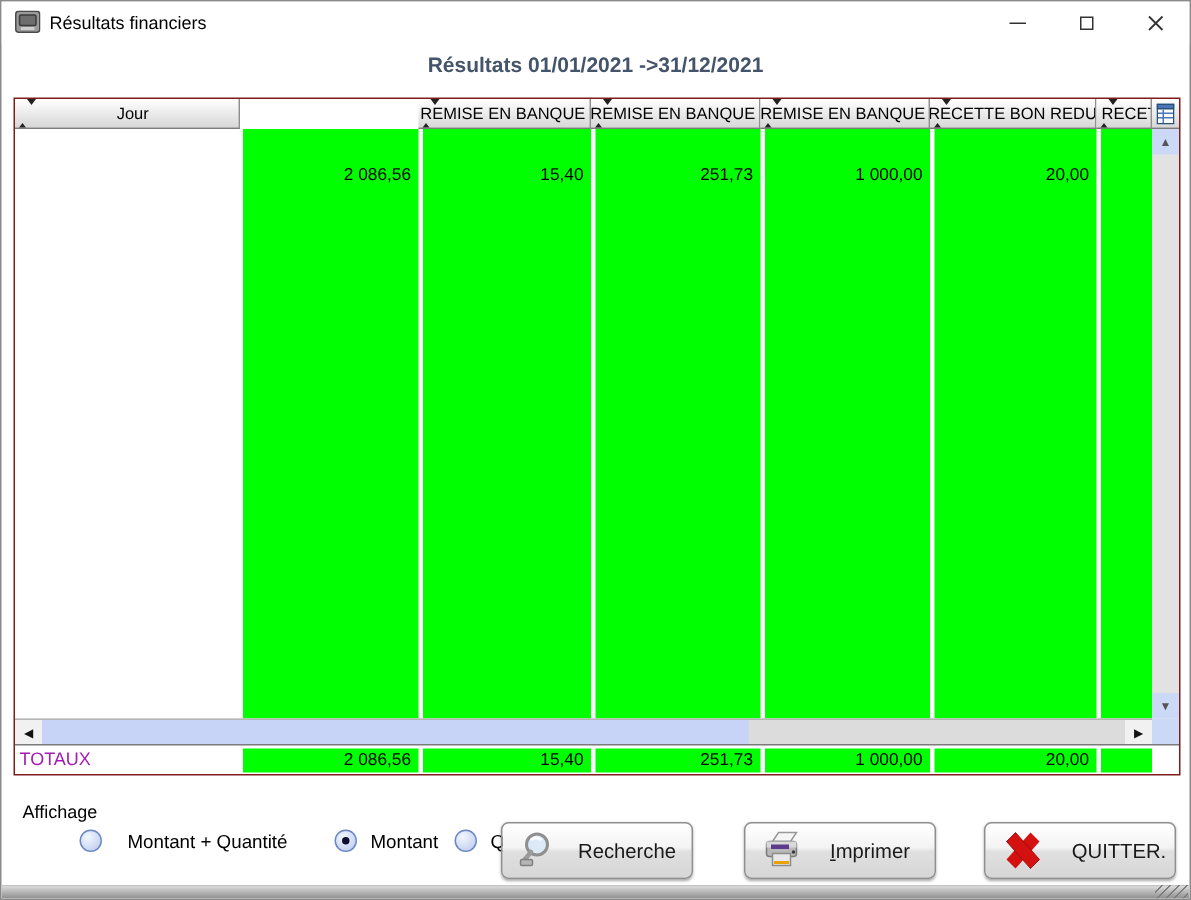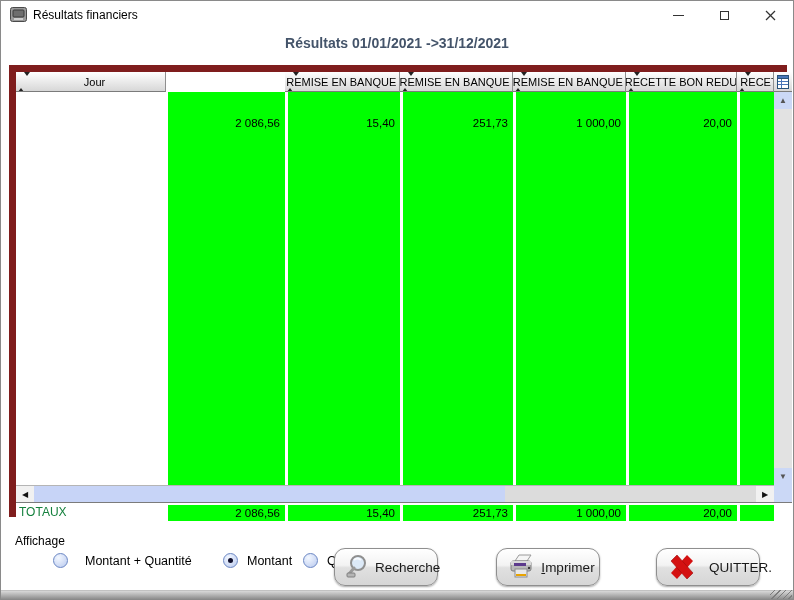--- a/index.html
+++ b/index.html
@@ -15,21 +15,21 @@
   .winbtn { width:46px; height:28px; display:flex; align-items:center; justify-content:center; cursor:default; }
   .glyph-min { width:11px; height:0; border-bottom:1px solid #333; }
   .glyph-max { width:9px; height:9px; border:1px solid #333; }
 
   
   .heading { position:absolute; left:0; top:34px; width:100%; text-align:center;
              font-size:14px; font-weight:bold; color:#44546a; }
 
   
   .grid { position:absolute; left:8px; top:64px; width:778px; height:452px;
-          border:7px solid #7f1d1d; background:#ffffff; }
+          border:1px solid #7f1d1d; background:#ffffff; }
   .gheader { position:absolute; left:0; top:0; width:776px; height:20px; }
   .hcell { position:absolute; top:0; height:20px; background:linear-gradient(#ffffff,#d7d7d7);
            border-right:1px solid #8f8f8f; border-bottom:1px solid #7b7b7b;
            font-size:11px; color:#000; display:flex; align-items:center; justify-content:center;
            overflow:hidden; white-space:nowrap; padding:0 2px 0 10px; }
   .sortglyph { position:absolute; left:2px; top:4px; }
   .sortglyph .tri-up { width:0; height:0; border-left:3px solid transparent; border-right:3px solid transparent; border-bottom:4px solid #222; margin-bottom:2px; }
   .sortglyph .tri-dn { width:0; height:0; border-left:3px solid transparent; border-right:3px solid transparent; border-top:4px solid #222; }
   .hcorner { position:absolute; top:0; left:758px; width:18px; height:20px;
              background:linear-gradient(#ffffff,#d7d7d7); border-bottom:1px solid #7b7b7b;
@@ -54,35 +54,35 @@
   .hscroll { position:absolute; left:0; top:413px; width:758px; height:17px; background:#dcdcdc; border-top:1px solid #b5b5b5;}
   .hbtn { position:absolute; top:0; width:18px; height:16px; background:#f1f1f1;
           display:flex; align-items:center; justify-content:center; font-size:8px; color:#111; }
   .hbtn.left { left:0; } .hbtn.right { right:0; }
   .hthumb { position:absolute; left:18px; top:0; width:471px; height:16px; background:#c7d4f7; }
   .scorner { position:absolute; left:758px; top:413px; width:18px; height:17px; background:#cbd8f6; }
 
   
   .totals { position:absolute; left:0; top:430px; width:776px; height:20px; background:#ffffff;
             border-top:1px solid #7b7b7b; }
-  .tlabel { position:absolute; left:3px; top:2px; font-size:12px; color:#15803d; }
+  .tlabel { position:absolute; left:3px; top:2px; font-size:12px; color:#a21caf; }
   .tcell { position:absolute; top:2px; height:16px; background:#00ff00; font-size:11.5px;
            line-height:16px; text-align:right; padding-right:5px; color:#000; }
 
   
   .aff-label { position:absolute; left:14px; top:533px; font-size:12px; color:#000; }
   .radio { position:absolute; width:15px; height:15px; border-radius:50%;
            border:1px solid #6b87c4; background:radial-gradient(circle at 35% 30%, #f2f7ff, #b9c9ee); }
   .radio .dot { position:absolute; left:4px; top:4px; width:5px; height:5px; border-radius:50%; background:#10102e; display:none; }
   .radio.selected .dot { display:block; }
   .rlabel { position:absolute; font-size:12.5px; color:#000; }
 
   
-  .btn { position:absolute; top:547px; width:104px; height:38px; border:1px solid #8f8f8f;
-         border-radius:11px; background:linear-gradient(#ffffff 0%, #f3f3f3 45%, #e0e0e0 52%, #d6d6d6 100%);
+  .btn { position:absolute; top:547px; width:128px; height:38px; border:1px solid #8f8f8f;
+         border-radius:5px; background:linear-gradient(#ffffff 0%, #f3f3f3 45%, #e0e0e0 52%, #d6d6d6 100%);
          box-shadow:0 1px 2px rgba(0,0,0,0.35); display:flex; align-items:center; cursor:default; }
   .btn .icon { margin-left:10px; flex:0 0 auto; display:flex; align-items:center; }
   .btn .lbl { flex:1; text-align:center; font-size:13.5px; color:#1a1a1a; }
   .mnemonic { display:inline-block; }
   .mnemonic::first-letter { text-decoration:underline; }
 
   
   .bottomstrip { position:absolute; left:0; bottom:0; width:100%; height:9px;
                  background:linear-gradient(#d9d9d9,#8e8e8e); border-top:1px solid #c2c2c2; }
   .grip { position:absolute; right:1px; bottom:0; width:22px; height:9px;

